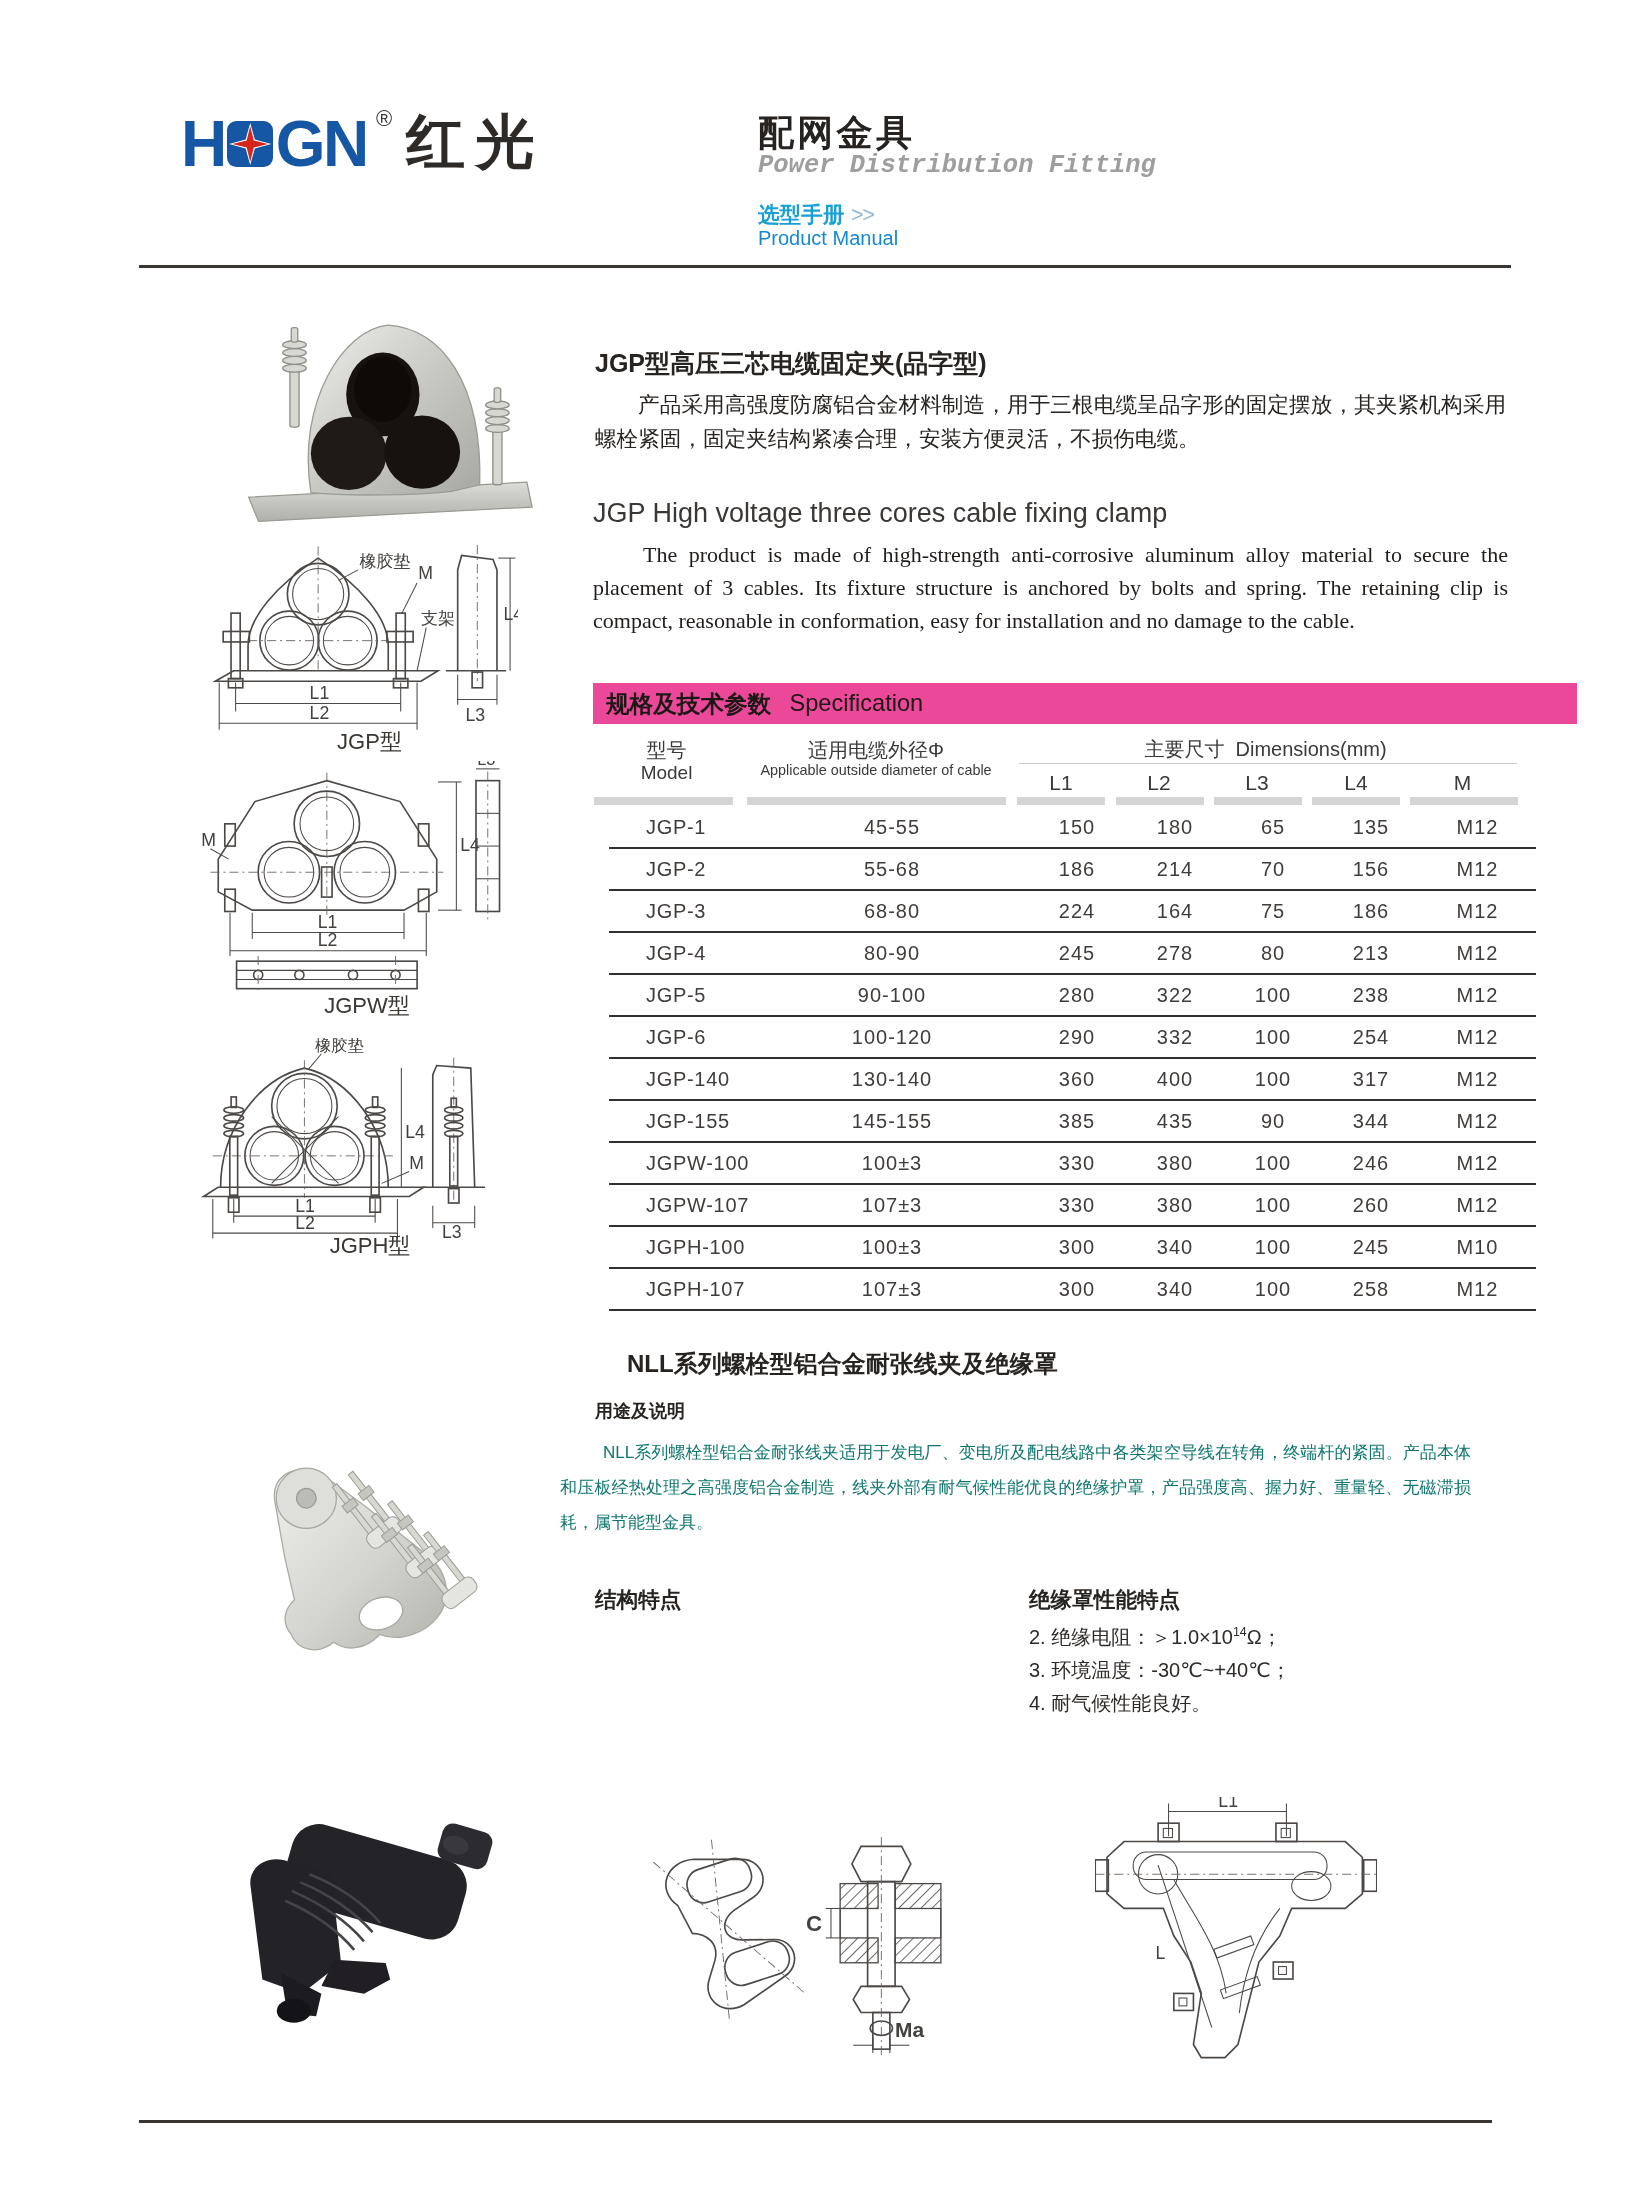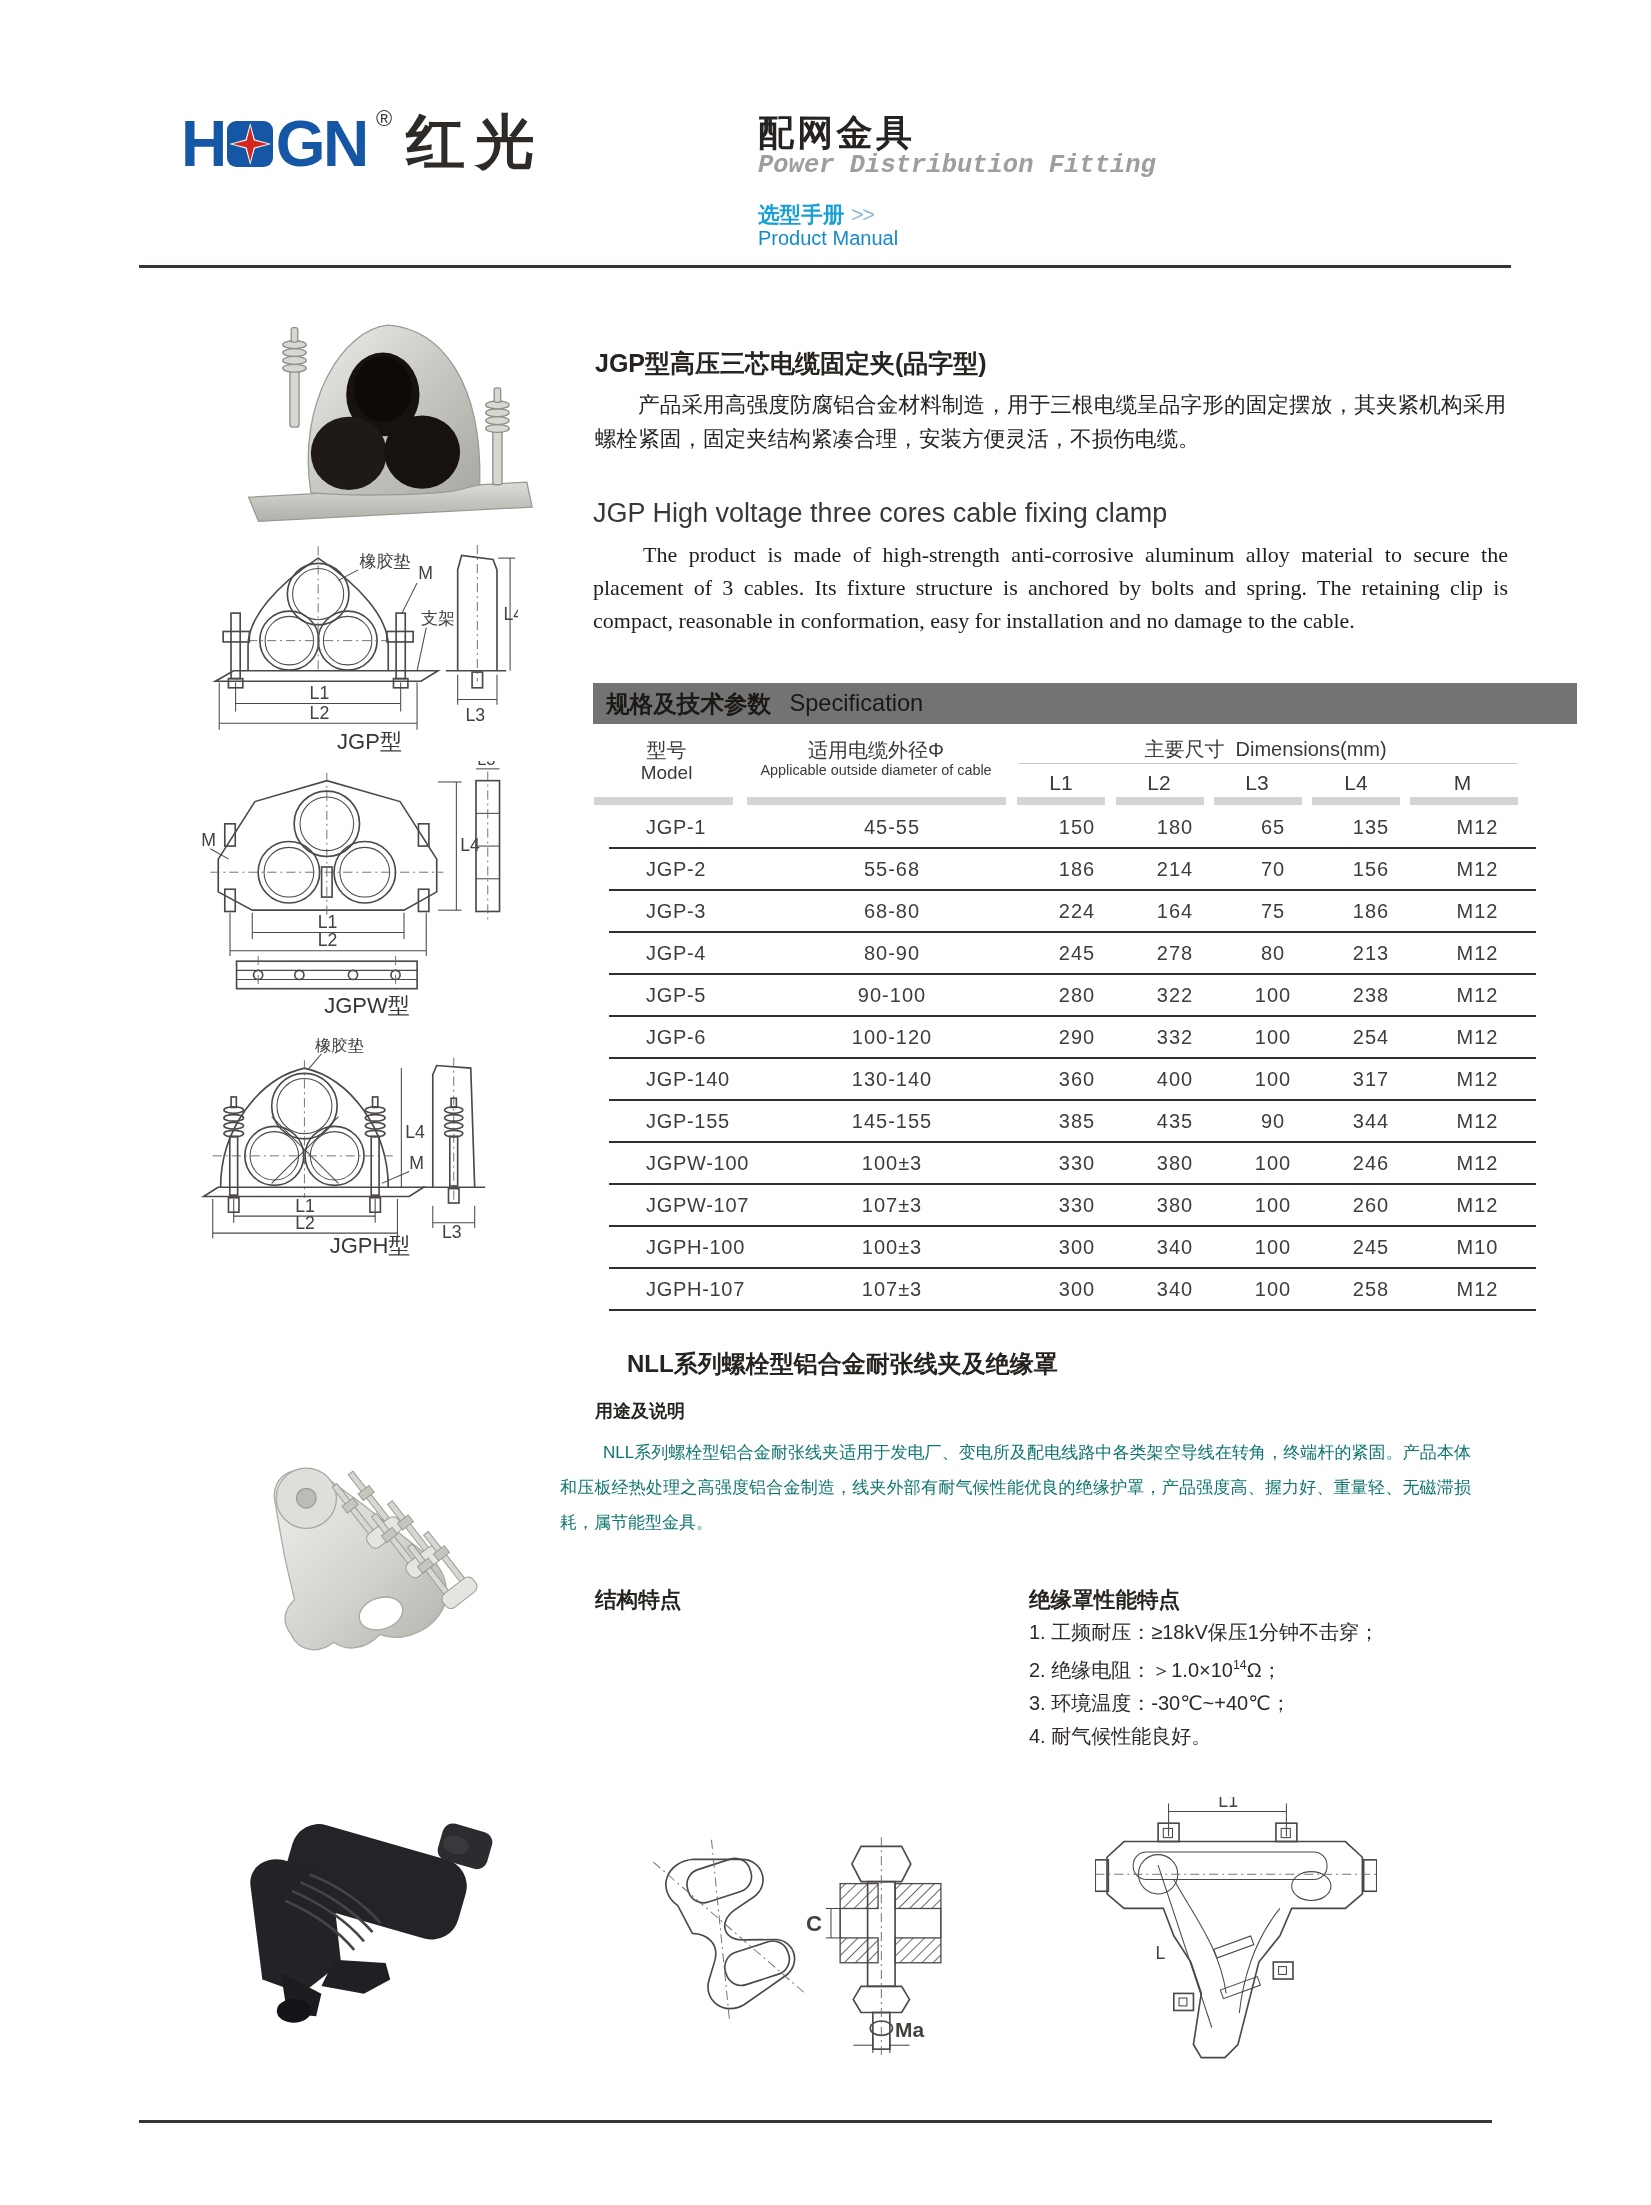--- a/index.html
+++ b/index.html
@@ -23,21 +23,21 @@
   #manual-arrows{color:#8fb9cf;font-weight:400;margin-left:6.5px;letter-spacing:-1.3px;}
   #manual-en{left:758px;top:227px;font-size:20px;color:#1489cc;}
   
   #jgp-heading-cn{left:595px;top:347px;font-size:25px;font-weight:700;color:#272320;}
   #jgp-desc-cn{left:595px;top:388px;width:911px;font-size:21.6px;line-height:34px;color:#272320;
                text-indent:43px;text-align:justify;}
   #jgp-heading-en{left:593px;top:498px;font-size:27px;color:#3b3734;}
   #jgp-desc-en{left:593px;top:538px;width:915px;font-size:22px;line-height:33px;
                font-family:"Liberation Serif","DejaVu Serif",serif;color:#201d1b;
                text-indent:50px;text-align:justify;}
-  #spec-bar{left:593px;top:683px;width:984px;height:41px;background:#737373;
+  #spec-bar{left:593px;top:683px;width:984px;height:41px;background:#ec4899;
             display:flex;align-items:center;}
   #spec-bar .cn{font-size:23.6px;font-weight:700;color:#1b1815;margin-left:13px;}
   #spec-bar .en{font-size:23.6px;color:#1b1815;margin-left:18.3px;}
   
   #spec-table{left:593px;top:732px;width:927px;}
   .th{position:absolute;text-align:center;color:#3a3a3a;}
   .gband{position:absolute;top:65px;height:7.9px;background:#d5d5d5;}
   #table-body{position:absolute;top:75px;left:16px;width:927px;}
   .trow{display:grid;grid-template-columns:147px 272px 98px 98px 98px 98px 115px;
         height:40px;border-bottom:2px solid #332f2d;align-items:center;}
@@ -431,21 +431,20 @@
       </div>
   </div>
 
   <div class="abs" id="nll-heading">NLL系列螺栓型铝合金耐张线夹及绝缘罩</div>
   <div class="abs" id="usage-heading">用途及说明</div>
   <div class="abs" id="usage-text">NLL系列螺栓型铝合金耐张线夹适用于发电厂、变电所及配电线路中各类架空导线在转角，终端杆的紧固。产品本体和压板经热处理之高强度铝合金制造，线夹外部有耐气候性能优良的绝缘护罩，产品强度高、握力好、重量轻、无磁滞损耗，属节能型金具。</div>
   <div class="abs" id="struct-heading">结构特点</div>
   <div class="abs" id="cover-heading">绝缘罩性能特点</div>
 
   <div class="abs feature-list" id="cover-list">
-    <div>1. 工频耐压：≥18kV保压1分钟不击穿；</div>
     <div><span>2. 绝缘电阻：＞1.0×10</span><sup>14</sup><span>Ω；</span></div>
     <div>3. 环境温度：-30℃~+40℃；</div>
     <div>4. 耐气候性能良好。</div>
   </div>
 
   <svg class="abs" style="left:229px;top:1426px;" width="262" height="261" viewBox="0 0 400 398">
     <defs>
       <linearGradient id="alu3" x1="0" y1="0" x2="1" y2="1">
         <stop offset="0" stop-color="#f0f0ee"></stop>
           <stop offset="0.55" stop-color="#d3d3cf"></stop>

